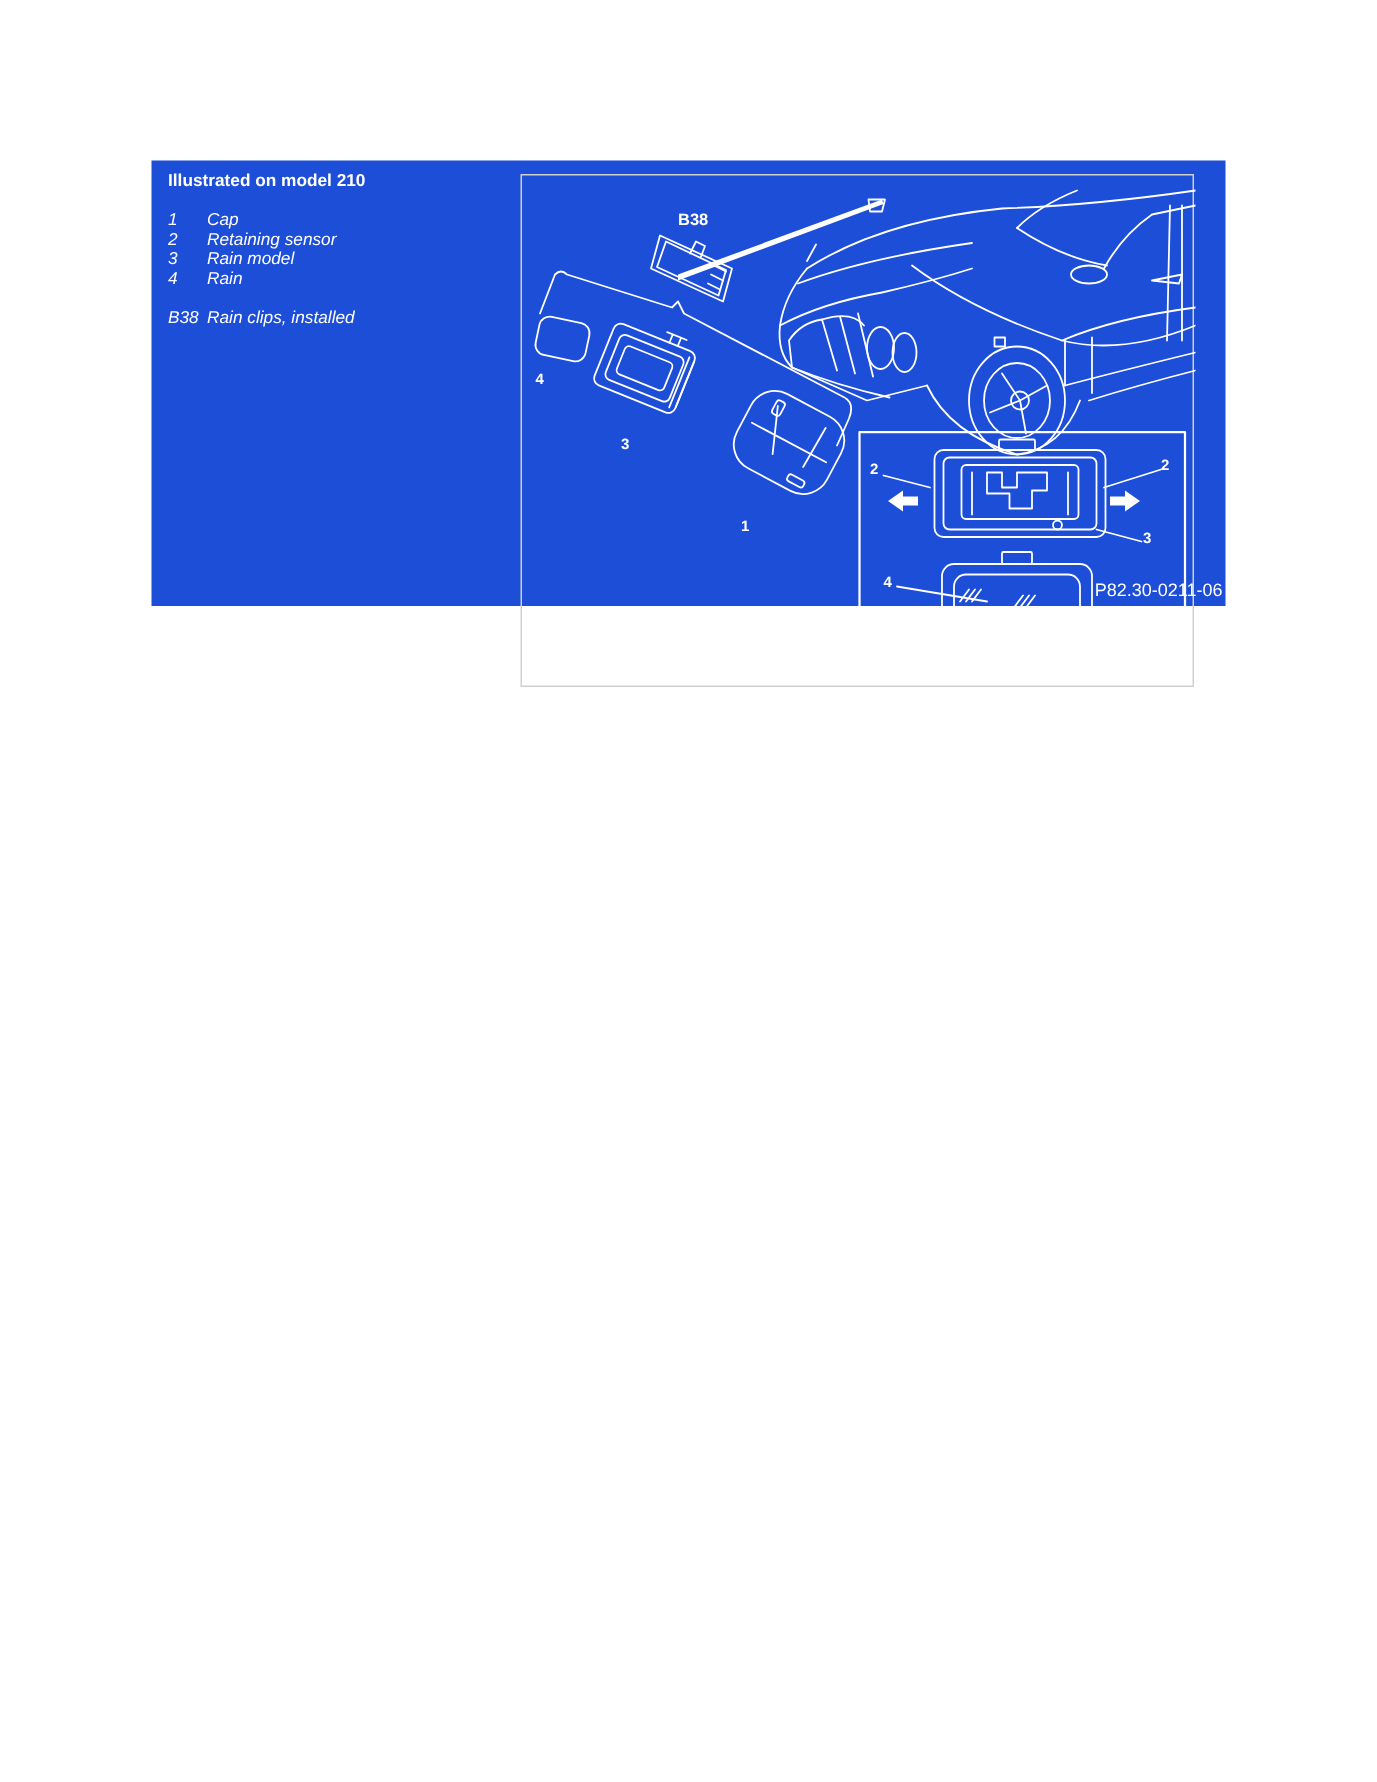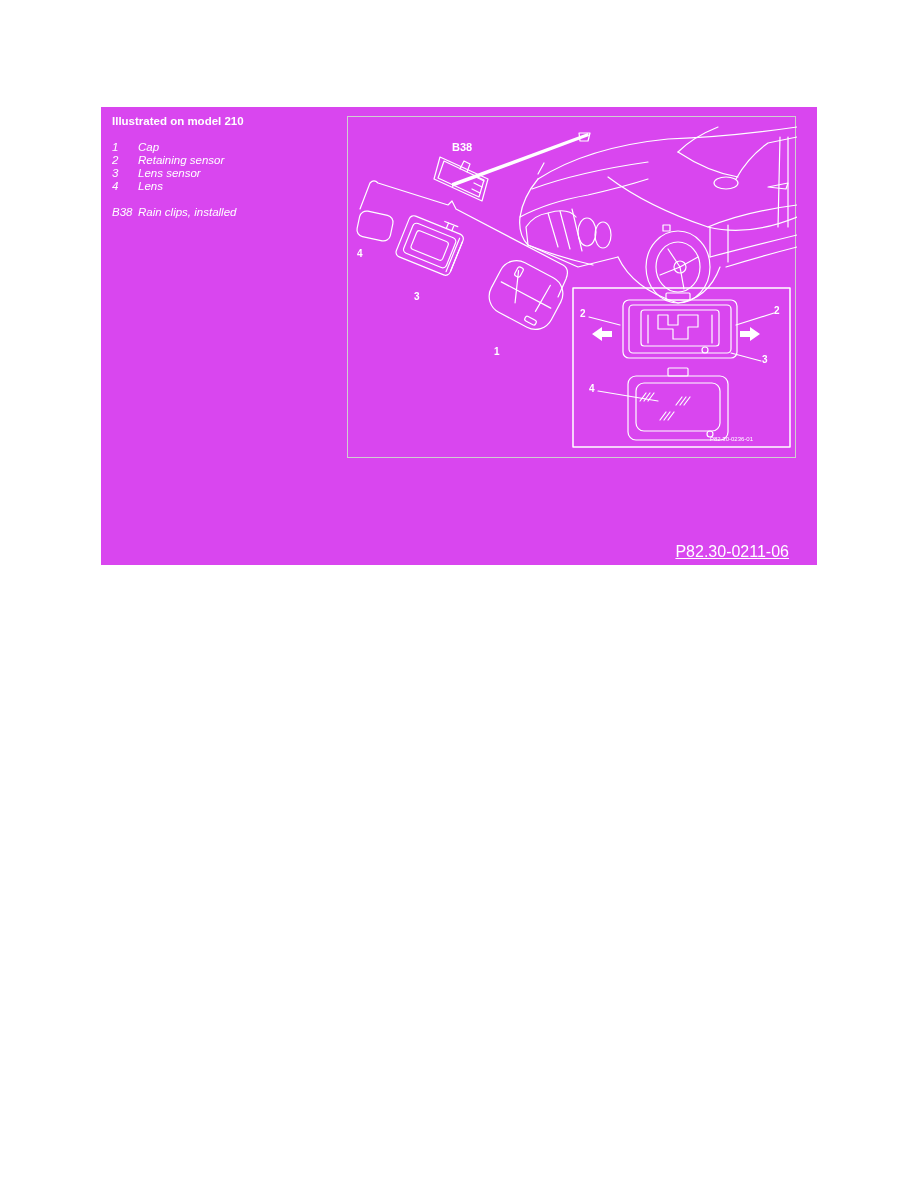--- a/index.html
+++ b/index.html
@@ -1,49 +1,49 @@
 <!DOCTYPE html>
 <html><head>
 <meta charset="utf-8">
 <style>
   html, body { margin: 0; padding: 0; background: #ffffff; }
   body { width: 918px; height: 1188px; position: relative; overflow: hidden; font-family: "Liberation Sans", sans-serif; }
-  .panel { position: absolute; left: 101px; top: 107px; width: 716px; height: 458px; background: #d946ef; }
+  .panel { position: absolute; left: 101px; top: 107px; width: 716px; height: 297px; background: #1d4ed8; }
   .legend { position: absolute; left: 11px; top: 8px; color: #fff; font-size: 11.5px; line-height: 13px; }
   .legend-title { font-weight: bold; margin-bottom: 13px; }
   .legend-row { display: flex; font-style: italic; }
   .legend-key { width: 26px; }
   .legend-gap { height: 13px; }
   .frame { position: absolute; left: 246px; top: 9px; width: 449px; height: 342px; border: 1px solid #cfcfcf; box-sizing: border-box; }
   .frame svg { position: absolute; left: 0; top: 0; }
-  .caption { position: absolute; right: 28px; bottom: 4px; color: #fff; font-size: 16px; text-decoration: underline; }
+  .caption { position: absolute; right: 2px; bottom: 4px; color: #fff; font-size: 12px; }
   .callout { position: absolute; color: #fff; font-weight: bold; font-size: 10px; }
 </style>
 </head>
 <body>
 
 <div class="panel">
 
   <div class="legend">
     <div class="legend-title">Illustrated on model 210</div>
     <div class="legend-row">
       <span class="legend-key">1</span>
       <span>Cap</span>
     </div>
     <div class="legend-row">
       <span class="legend-key">2</span>
       <span>Retaining sensor</span>
     </div>
     <div class="legend-row">
       <span class="legend-key">3</span>
-      <span>Lens sensor</span>
+      <span>Rain model</span>
     </div>
     <div class="legend-row">
       <span class="legend-key">4</span>
-      <span>Lens</span>
+      <span>Rain</span>
     </div>
     <div class="legend-gap"></div>
     <div class="legend-row">
       <span class="legend-key">B38</span>
       <span>Rain clips, installed</span>
     </div>
   </div>
 
   <div class="frame">
     <svg width="449" height="342" viewBox="0 0 449 342" fill="none" stroke="#fff" stroke-width="1.2" stroke-linejoin="round" stroke-linecap="round">

